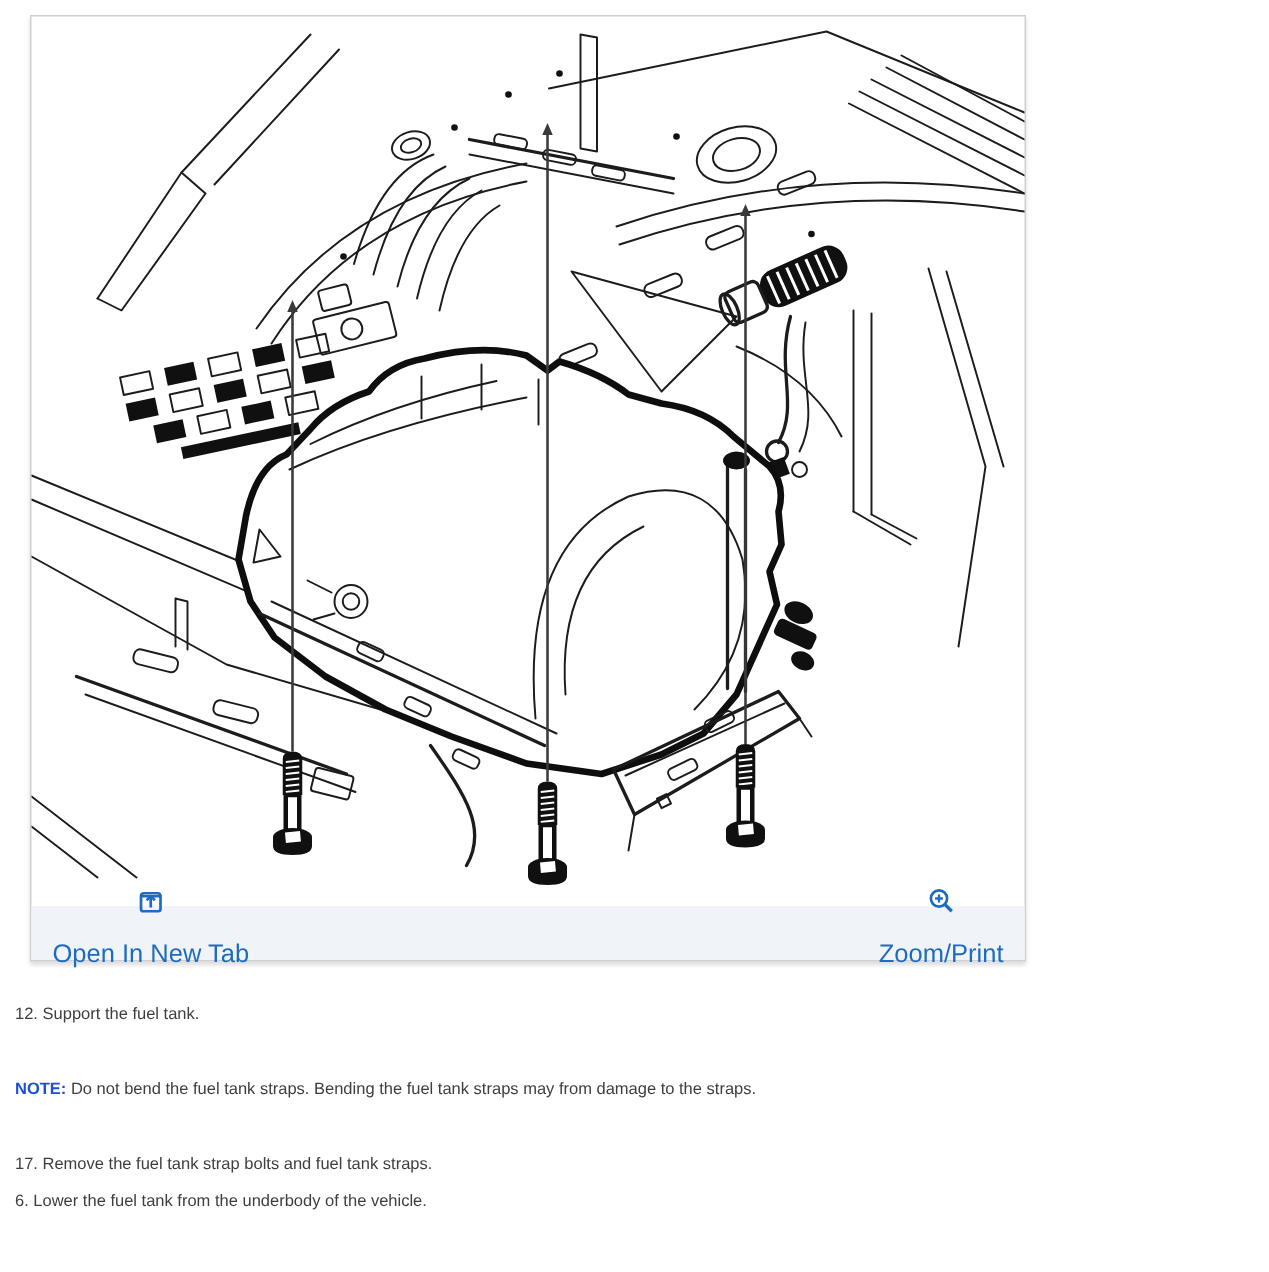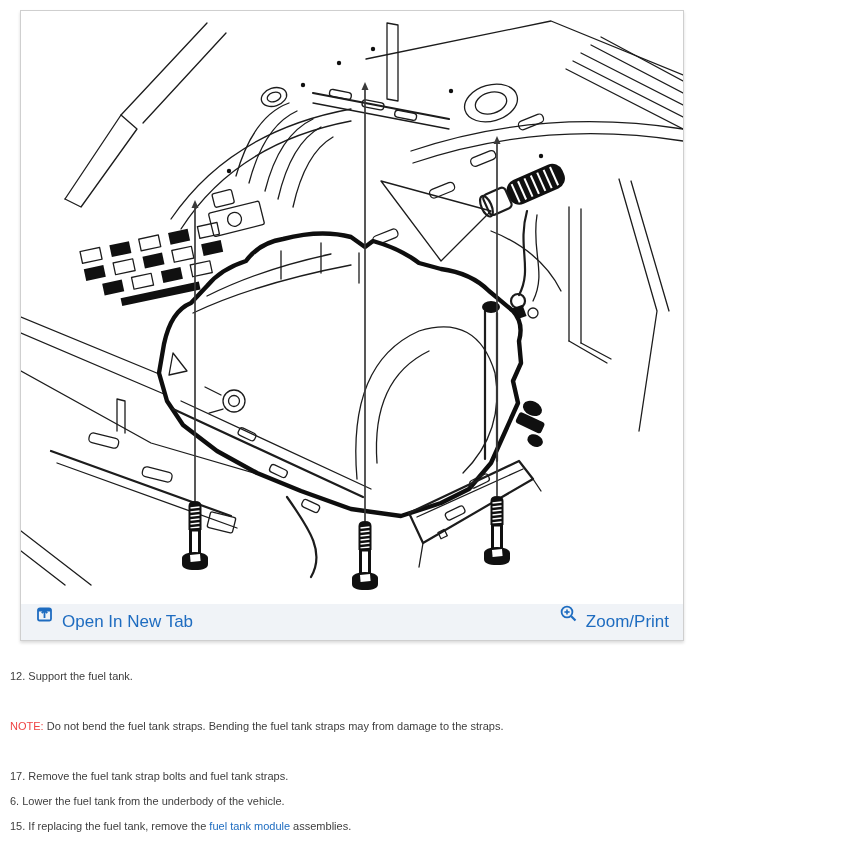--- a/index.html
+++ b/index.html
@@ -6,36 +6,36 @@
   .page{position:relative;width:846px;height:848px;background:#fff;
         font-family:"Liberation Sans","DejaVu Sans",sans-serif;overflow:hidden;}
 
   
   .figure-frame{position:absolute;left:20px;top:10px;width:664px;height:631px;
                 box-sizing:border-box;border:1px solid #cfcfcf;background:#fff;
                 box-shadow:0 2px 3px rgba(0,0,0,.14);}
   .figure-canvas{width:662px;height:593px;display:block;}
   .figure-toolbar{height:36px;background:#f0f3f7;display:flex;align-items:center;
                   justify-content:space-between;padding:0 14px;box-sizing:border-box;}
-  .tb-link{display:inline-flex;gap:8px;color:var(--link,#1e6cc0);
-           font-size:17px;cursor:pointer;text-decoration:none;line-height:36px;}
+  .tb-link{display:inline-flex;align-items:center;gap:8px;color:var(--link,#1e6cc0);
+           font-size:17px;cursor:pointer;text-decoration:none;line-height:36px;flex-direction:column;}
   .tb-link svg{display:block;}
 
   
   .ln{fill:none;stroke:#1c1c1c;stroke-width:1.3;stroke-linejoin:round;stroke-linecap:round;}
   .ln2{fill:none;stroke:#1c1c1c;stroke-width:2.2;stroke-linejoin:round;stroke-linecap:round;}
   .hv{fill:#ffffff;stroke:#0e0e0e;stroke-width:4.4;stroke-linejoin:round;}
   .dk{fill:#101010;stroke:none;}
   .ldr{fill:none;stroke:#3a3a3a;stroke-width:1.7;}
 
   
   .instructions{position:absolute;left:10px;top:664px;width:828px;color:#3e3e3e;font-size:11px;}
   .instructions p{margin:0;line-height:25px;}
   .step-gap{margin-top:25px !important;}
-  .note-label{font-weight:normal;color:#ef4444;}
+  .note-label{font-weight:bold;color:#1d4ed8;}
   .inline-link{color:var(--link,#1e6cc0);cursor:pointer;text-decoration:none;}
 </style>
 </head>
 <body>
 
 <div class="page">
 
   <figure class="figure-frame" style="margin:0">
 
     <svg class="figure-canvas" viewBox="0 0 662 593" xmlns="http://www.w3.org/2000/svg">
@@ -256,16 +256,15 @@
         <span>Zoom/Print</span>
       </a>
     </div>
   </figure>
 
   <div class="instructions">
     <p>12. Support the fuel tank.</p>
     <p class="step-gap"><span class="note-label">NOTE:</span><span> Do not bend the fuel tank straps. Bending the fuel tank straps may from damage to the straps.</span></p>
     <p class="step-gap">17. Remove the fuel tank strap bolts and fuel tank straps.</p>
     <p>6. Lower the fuel tank from the underbody of the vehicle.</p>
-    <p><span>15. If replacing the fuel tank, remove the </span><a class="inline-link">fuel tank module</a><span> assemblies.</span></p>
   </div>
 
 </div>
 
 </body></html>

